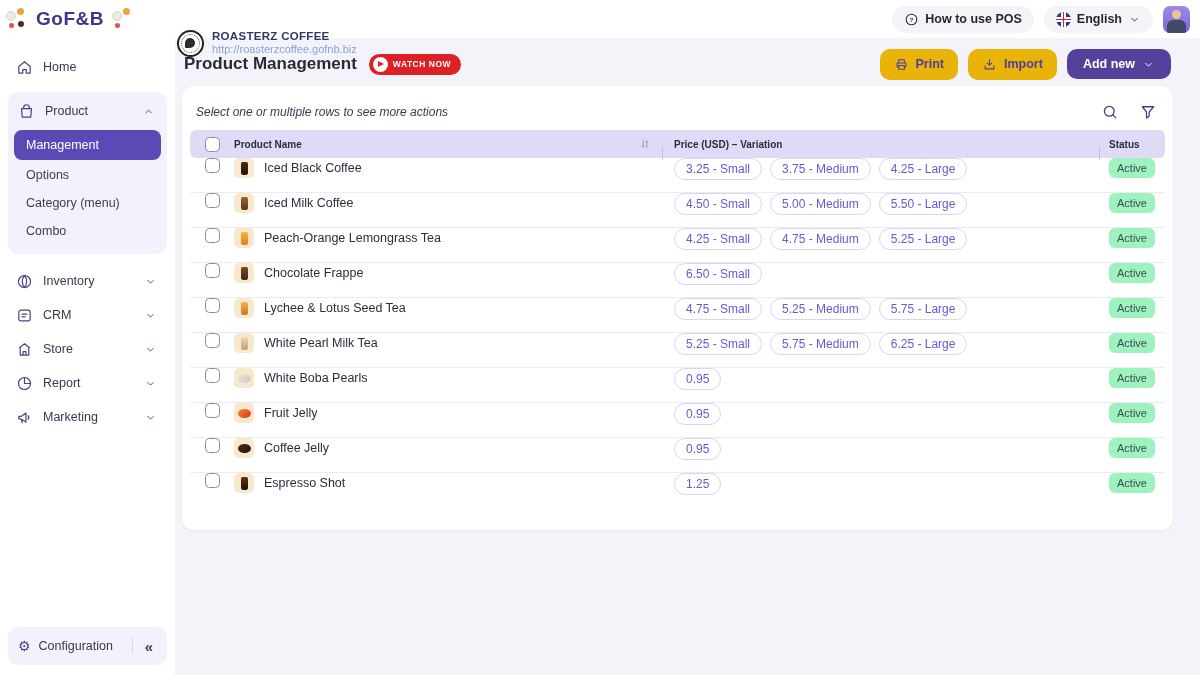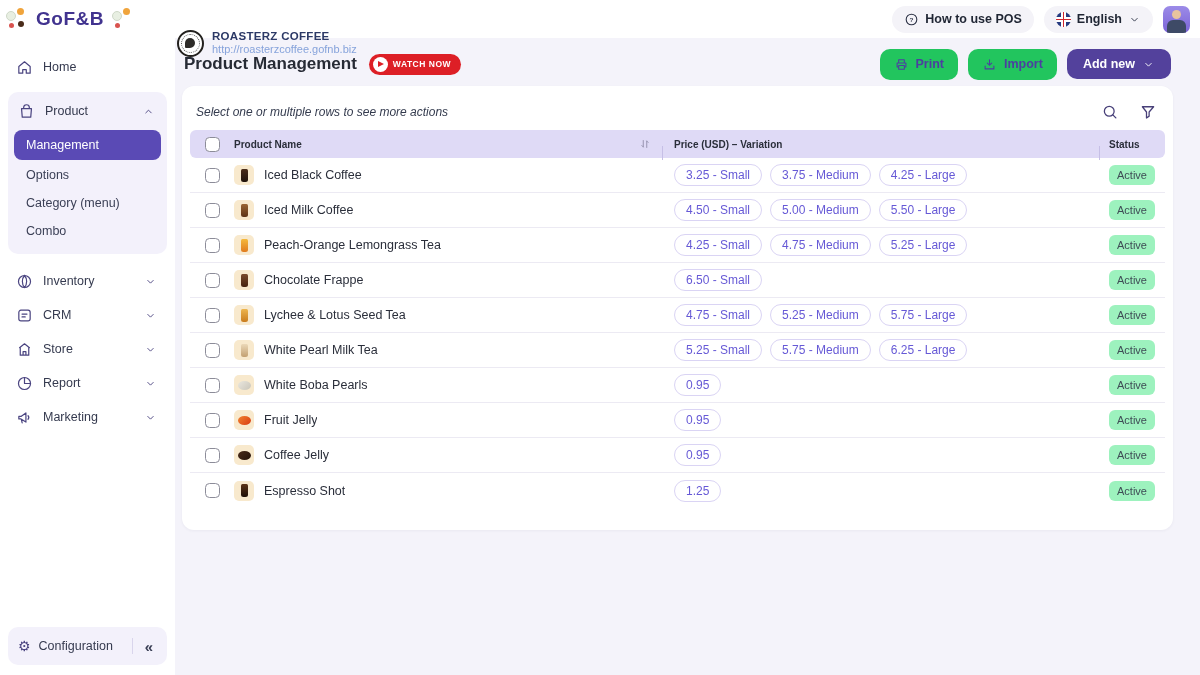--- a/index.html
+++ b/index.html
@@ -58,39 +58,39 @@
 
   
   .main { flex:1; min-width:0; padding:0 27px 0 7px; display:flex; flex-direction:column; }
   .page-header { height:48px; display:flex; align-items:center; gap:12px; padding:4px 2px 0; }
   .page-title { font-size:17px; font-weight:700; color:#272B35; }
   .watch-pill { display:flex; align-items:center; gap:5px; background:#DD1F26; border-radius:14px; padding:3px 10px 3px 4px; cursor:pointer; }
   .play-circle { width:15px; height:15px; border-radius:50%; background:#fff; position:relative; }
   .play-circle::before { content:""; position:absolute; left:5.5px; top:4px; border-left:6px solid #DD1F26; border-top:3.5px solid transparent; border-bottom:3.5px solid transparent; }
   .watch-label { color:#fff; font-size:8.5px; font-weight:700; letter-spacing:.5px; }
   .page-actions { margin-left:auto; display:flex; gap:10px; align-items:center; }
-  .actbtn { display:flex; align-items:center; gap:7px; background:#22c55e; border:none; border-radius:10px; padding:8px 14px; font-family:inherit; font-size:12.5px; font-weight:600; color:#4C3FA0; cursor:pointer; }
+  .actbtn { display:flex; align-items:center; gap:7px; background:#eab308; border:none; border-radius:10px; padding:8px 14px; font-family:inherit; font-size:12.5px; font-weight:600; color:#4C3FA0; cursor:pointer; }
   .actbtn.primary { background:#53419C; color:#fff; padding:8px 16px; }
 
   
   .card { background:#fff; border-radius:12px; padding:8px; height:444px; box-shadow:0 1px 3px rgba(40,35,80,.05); }
   .card-toolbar { height:36px; display:flex; align-items:center; padding:0 8px 0 6px; }
   .hint { font-size:12px; font-style:italic; color:#343B4E; }
   .toolbar-icons { margin-left:auto; display:flex; gap:20px; align-items:center; }
   .toolbar-icons svg { color:#473F78; cursor:pointer; }
 
   .thead { display:flex; align-items:center; height:28px; background:#DFDAF6; border-radius:6px; font-size:10px; font-weight:700; color:#2A2E3A; }
   .col-check { width:44px; flex:0 0 44px; display:flex; justify-content:center; align-items:center; }
   .col-name { flex:1; min-width:0; display:flex; align-items:center; gap:10px; position:relative; padding-right:34px; }
   .col-price { width:437px; flex:0 0 437px; display:flex; align-items:center; gap:8px; position:relative; padding-left:12px; }
   .col-status { width:66px; flex:0 0 66px; position:relative; padding-left:10px; }
   .thead .col-price::before, .thead .col-status::before { content:""; position:absolute; left:0; top:7px; height:14px; width:1px; background:#C6BFE6; }
   .sort-icon { position:absolute; right:10px; color:#8F8BA8; display:flex; }
 
-  .trow { display:flex; align-items:center; height:35px; border-bottom:1px solid #ECEAF3; font-size:12.5px; color:#2A2E3A; }
+  .trow { display:flex; align-items:flex-start; height:35px; border-bottom:1px solid #ECEAF3; font-size:12.5px; color:#2A2E3A; }
   .trow:last-child { border-bottom:none; }
   .checkbox { width:15px; height:15px; border:1.5px solid #8C8C99; border-radius:4.5px; background:#fff; cursor:pointer; display:inline-block; }
   .thumb { width:20px; height:20px; border-radius:5px; background:#F8E9CD; display:flex; align-items:center; justify-content:center; flex:0 0 20px; }
   .shape-glass { width:7px; height:13px; border-radius:1.5px 1.5px 2.5px 2.5px; background:linear-gradient(var(--c1), var(--c2)); }
   .shape-blob { width:13px; height:9px; border-radius:50%; background:linear-gradient(135deg, var(--c1), var(--c2)); }
   .pname { white-space:nowrap; overflow:hidden; text-overflow:ellipsis; }
   .pill { display:inline-block; background:#fff; border:1px solid #DAD4F4; border-radius:11px; padding:3px 11px; font-size:12px; color:#6659D6; white-space:nowrap; }
   .badge { display:inline-block; background:#9DF2BE; color:#3E4C55; font-size:11px; border-radius:6px; padding:4px 8px; }
 </style>
 </head>

